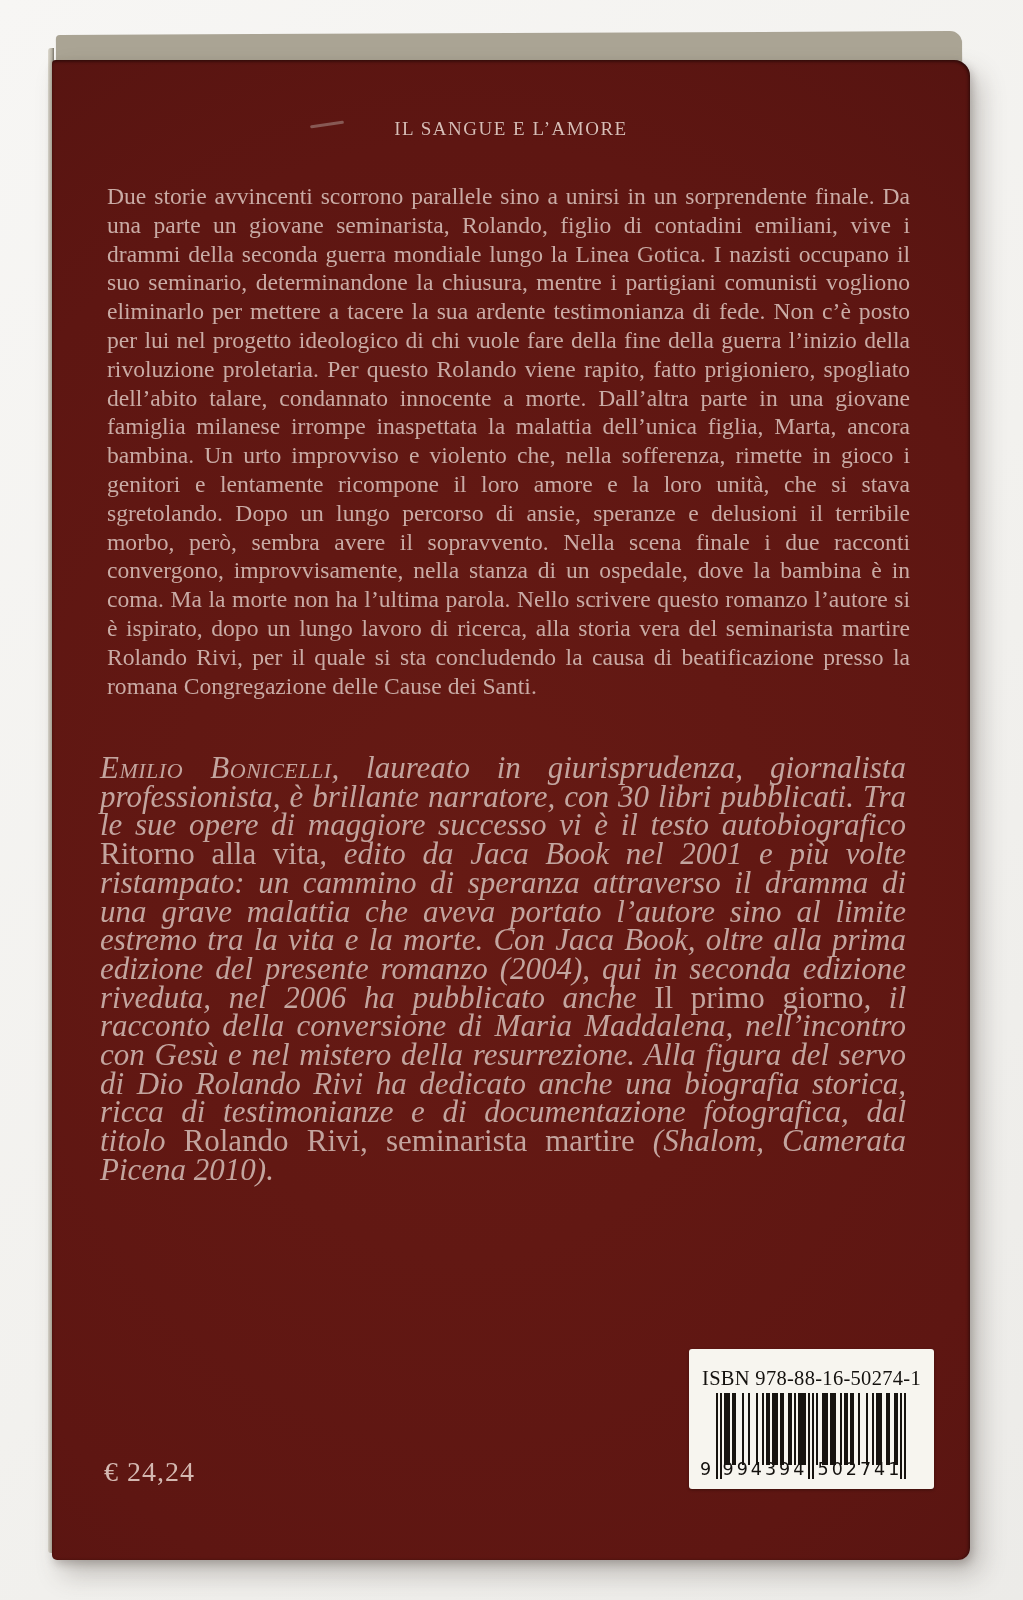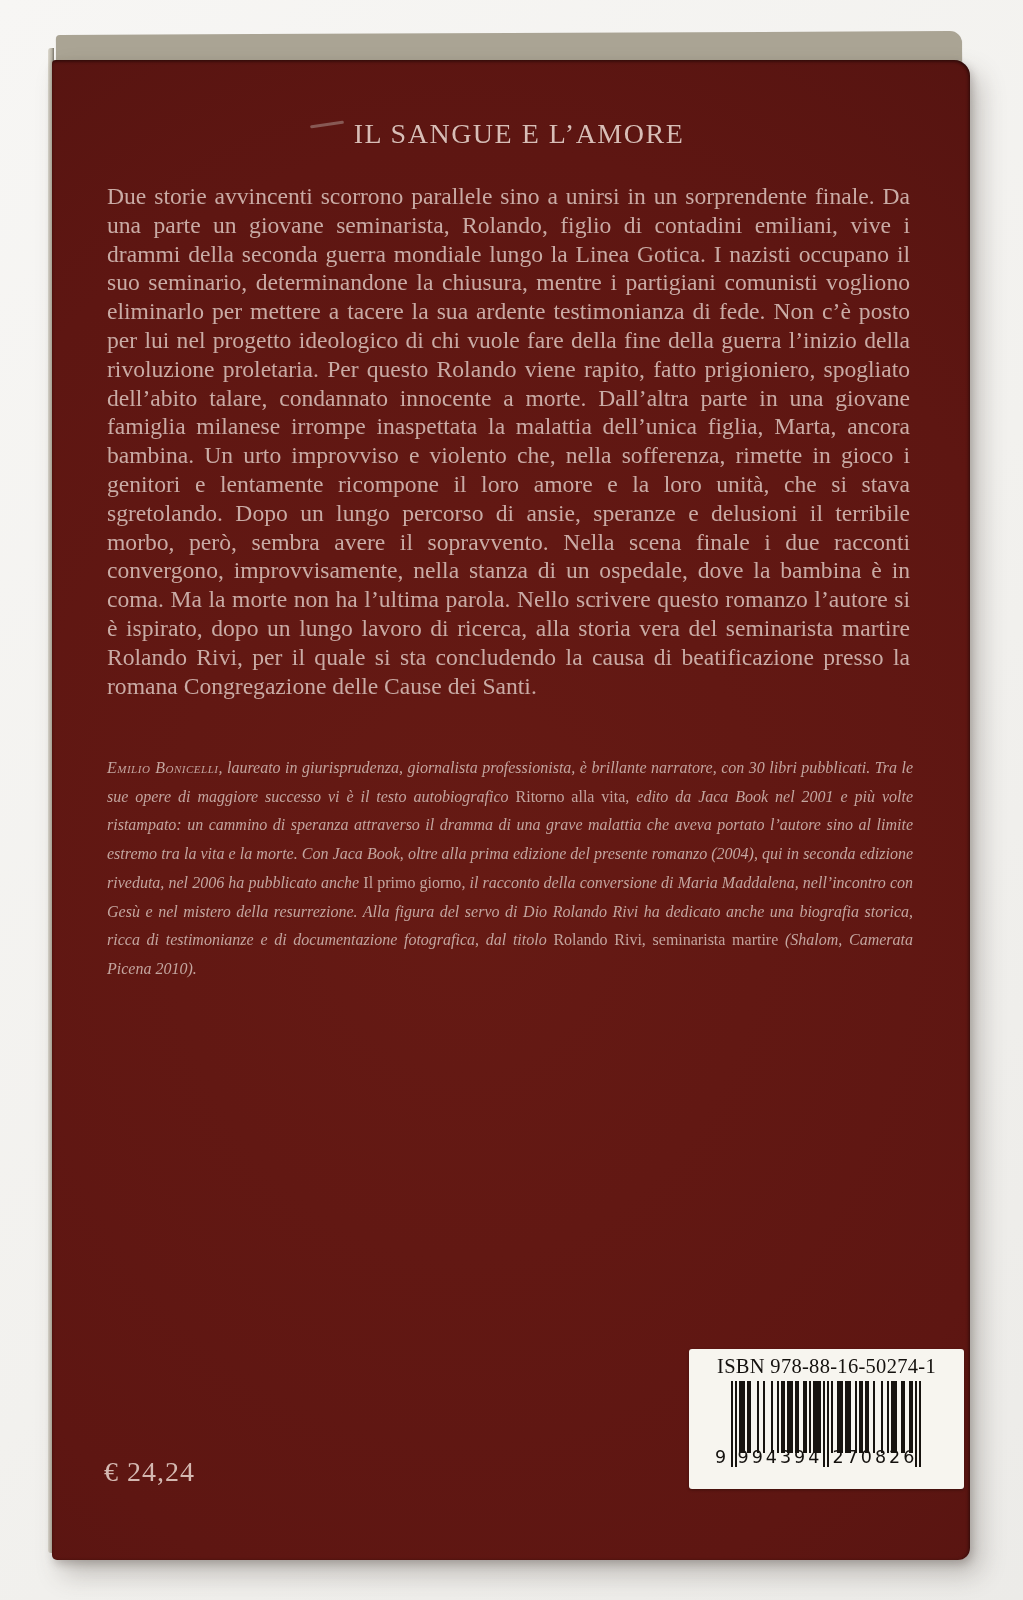--- a/index.html
+++ b/index.html
@@ -53,67 +53,67 @@
   .smudge {
     position: absolute;
     left: 258px; top: 63px;
     width: 34px; height: 3px;
     border-radius: 2px;
     background: rgba(200,190,185,0.4);
     transform: rotate(-8deg);
   }
   .title {
     position: absolute;
-    left: 8px; top: 58px;
+    left: 0; top: 58px;
     width: 100%;
     text-align: center;
-    font-size: 28px;
+    font-size: 19px;
     letter-spacing: 1.5px;
     color: #d9bdb6;
     text-shadow: 0 0 1px rgba(0,0,0,0.3);
   }
   .synopsis {
     position: absolute;
     left: 55px; top: 122px;
     width: 803px;
     margin: 0;
     font-size: 23.6px;
     line-height: 28.8px;
     text-align: justify;
     color: #c9aba5;
   }
   .bio {
     position: absolute;
-    left: 55px; top: 694px;
+    left: 48px; top: 694px;
     width: 806px;
     margin: 0;
-    font-size: 16px;
+    font-size: 31px;
     line-height: 28.7px;
     text-align: justify;
     color: #c3a59f;
   }
   .seg-italic { font-style: italic; }
   .seg-roman { font-style: normal; }
   .seg-smallcaps-italic { font-style: italic; font-variant: small-caps; letter-spacing: 0.5px; }
   .price {
     position: absolute;
     left: 52px; top: 1396px;
     font-size: 28px;
     letter-spacing: 1px;
     color: #d4b8b1;
   }
   .barcode-label {
     position: absolute;
     left: 637px; top: 1289px;
-    width: 275px; height: 140px;
+    width: 245px; height: 140px;
     background: #f7f5ef;
     border-radius: 3px;
     box-shadow: 0 1px 3px rgba(0,0,0,0.35);
     box-sizing: border-box;
-    padding-top: 4px;
+    padding-top: 16px;
   }
   .isbn-text {
     text-align: center;
     font-family: "Liberation Serif", serif;
     font-size: 20.5px;
     line-height: 26px;
     letter-spacing: 0.3px;
     color: #14110e;
     white-space: nowrap;
   }
@@ -165,21 +165,21 @@
 
     <p class="bio"><span class="seg-smallcaps-italic">Emilio Bonicelli</span><span class="seg-italic">, laureato in giurisprudenza, giornalista professionista, è brillante narratore, con 30 libri pubblicati. Tra le sue opere di maggiore successo vi è il testo autobiografico </span><span class="seg-roman">Ritorno alla vita</span><span class="seg-italic">, edito da Jaca Book nel 2001 e più volte ristampato: un cammino di speranza attraverso il dramma di una grave malattia che aveva portato l’autore sino al limite estremo tra la vita e la morte. Con Jaca Book, oltre alla prima edizione del presente romanzo (2004), qui in seconda edizione riveduta, nel 2006 ha pubblicato anche </span><span class="seg-roman">Il primo giorno</span><span class="seg-italic">, il racconto della conversione di Maria Maddalena, nell’incontro con Gesù e nel mistero della resurrezione. Alla figura del servo di Dio Rolando Rivi ha dedicato anche una biografia storica, ricca di testimonianze e di documentazione fotografica, dal titolo </span><span class="seg-roman">Rolando Rivi, seminarista martire</span><span class="seg-italic"> (Shalom, Camerata Picena 2010).</span></p>
 
     <div class="price">€ 24,24</div>
 
     <div class="barcode-label">
       <div class="isbn-text">ISBN 978-88-16-50274-1</div>
       <div class="bars" id="bars">
         <div class="digit-group dg-first">9</div>
         <div class="digit-group dg-left">994394</div>
-        <div class="digit-group dg-right">270826</div>
+        <div class="digit-group dg-right">502741</div>
       <div class="module tall" style="left: 0px;"></div>
           <div class="module tall" style="left: 4px;"></div>
           <div class="module short" style="left: 8px;"></div>
           <div class="module short" style="left: 10px;"></div>
           <div class="module short" style="left: 12px;"></div>
           <div class="module short" style="left: 16px;"></div>
           <div class="module short" style="left: 18px;"></div>
           <div class="module short" style="left: 26px;"></div>
           <div class="module short" style="left: 32px;"></div>
           <div class="module short" style="left: 40px;"></div>

